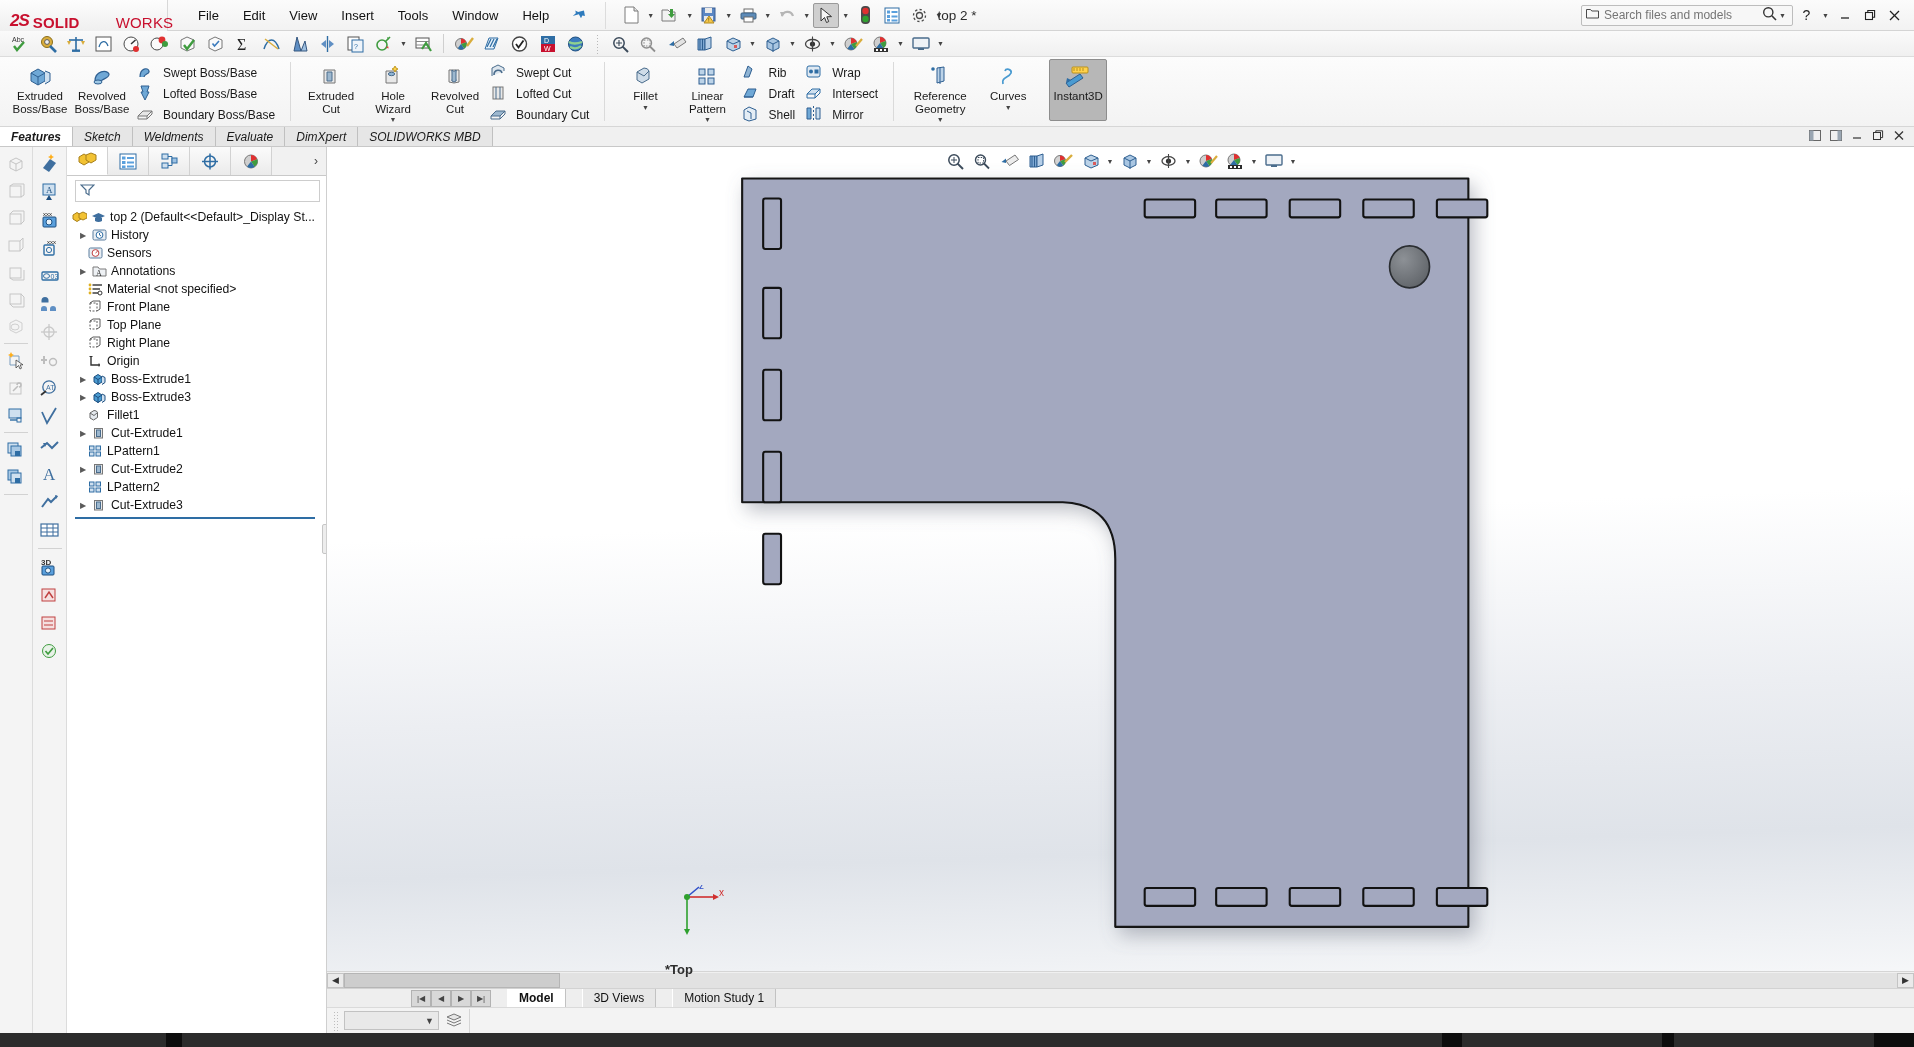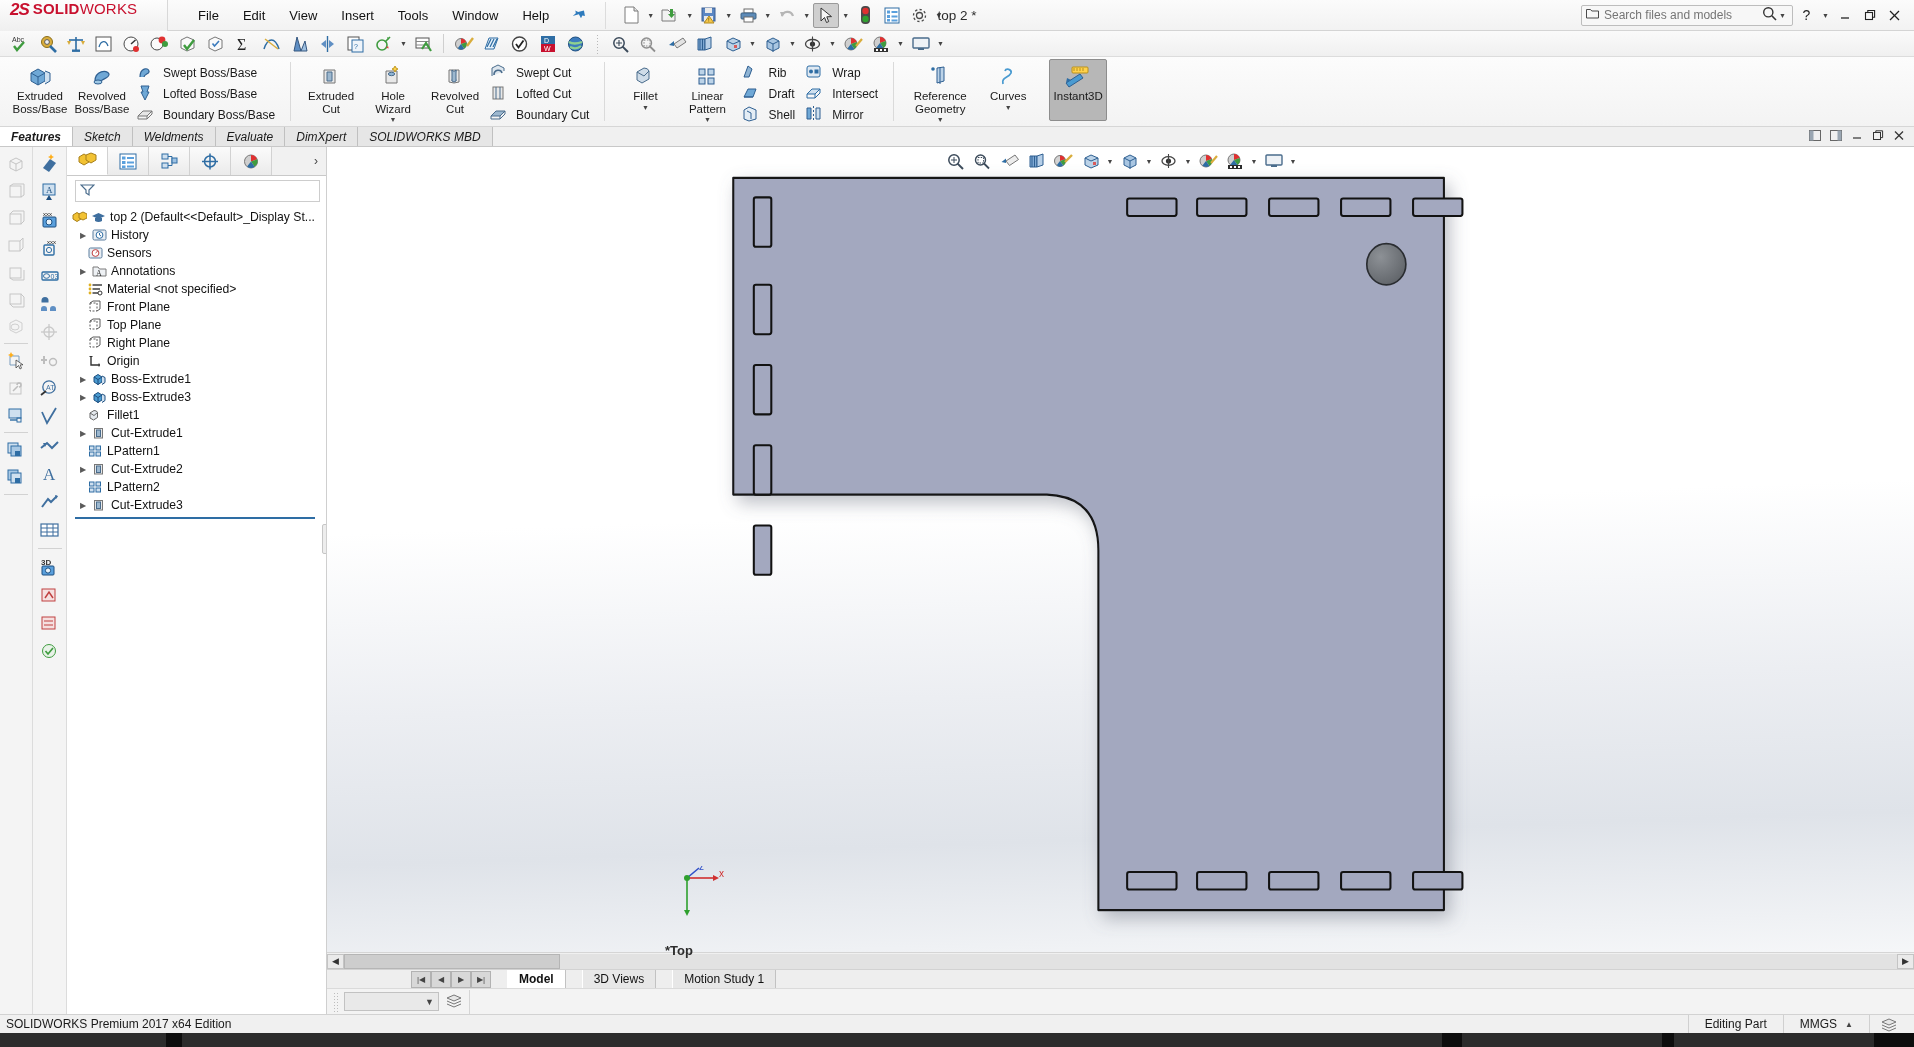--- a/index.html
+++ b/index.html
@@ -17,30 +17,30 @@
   
   .titlebar {
     height: 31px; flex: 0 0 31px;
     background: linear-gradient(to bottom,#fbfbfb,#f2f2f2);
     border-bottom: 1px solid #d4d4d4;
     display:flex; align-items:center;
     position: relative;
   }
   .sw-logo {
     width: 168px; height:31px;
-    display:flex; align-items:flex-start; padding-left:10px;
+    display:flex; align-items:flex-end; padding-left:10px;
     border-right:1px solid #d8d8d8;
     background:linear-gradient(to bottom,#fdfdfd,#efefef);
   }
   .sw-logo .mark {
     font-weight: bold; font-size: 17px; color:#c8102e;
     font-style: italic; letter-spacing:-1px; margin-right:4px;
   }
   .sw-logo .word1 { font-weight:bold; font-size:15px; color:#c8102e; letter-spacing:0.2px;}
-  .sw-logo .word2 { font-weight:normal; font-size:15px; color:#c8102e; letter-spacing:0.2px;}
+  .sw-logo .word2 { font-weight:normal; font-size:15px; color:#c8102e; letter-spacing:0.2px;margin-left:36px;}
   .menubar { display:flex; align-items:center; margin-left:18px; }
   .menubar .mi {
     padding: 4px 11px; font-size:13px; color:#111; cursor:default;
     border:1px solid transparent; border-radius:2px;
   }
   .pin-icon { margin-left:10px; color:#2e7bbd; font-size:15px; transform: rotate(35deg); }
 
   .qat {
     display:flex; align-items:center; gap:1px;
     margin-left: 20px; padding-left: 12px;
@@ -1554,37 +1554,20 @@
                 <path d="M2 8 l7 3 l7 -3" fill="none" stroke="#777"></path>
                 <path d="M2 11 l7 3 l7 -3" fill="none" stroke="#777"></path>
               </svg>
           </span>
           <div class="bs-sep"></div>
         </div>
       </div>
     </div>
   </div>
 
-  <div class="statusbar">
-    <span>SOLIDWORKS Premium 2017 x64 Edition</span>
-    <div class="sb-right">
-      <div class="sb-cell">Editing Part</div>
-      <div class="sb-cell">
-        <span>MMGS</span>
-        <span class="sb-caret">▲</span>
-      </div>
-      <div class="sb-cell" style="padding:0 10px">
-        <svg width="18" height="15" viewBox="0 0 18 15">
-            <path d="M2 5 l7 -3 l7 3 l-7 3z" fill="#e6e6e6" stroke="#777"></path>
-            <path d="M2 8 l7 3 l7 -3" fill="none" stroke="#777"></path>
-            <path d="M2 11 l7 3 l7 -3" fill="none" stroke="#777"></path>
-          </svg>
-      </div>
-    </div>
-  </div>
 
   <div class="taskbar">
     <div class="tb-seg" style="width:166px"></div>
     <div style="width:16px"></div>
     <div class="tb-seg" style="width:1260px"></div>
     <div style="width:20px"></div>
     <div class="tb-seg" style="width:200px"></div>
     <div style="width:12px"></div>
     <div class="tb-seg" style="width:200px"></div>
   </div>

